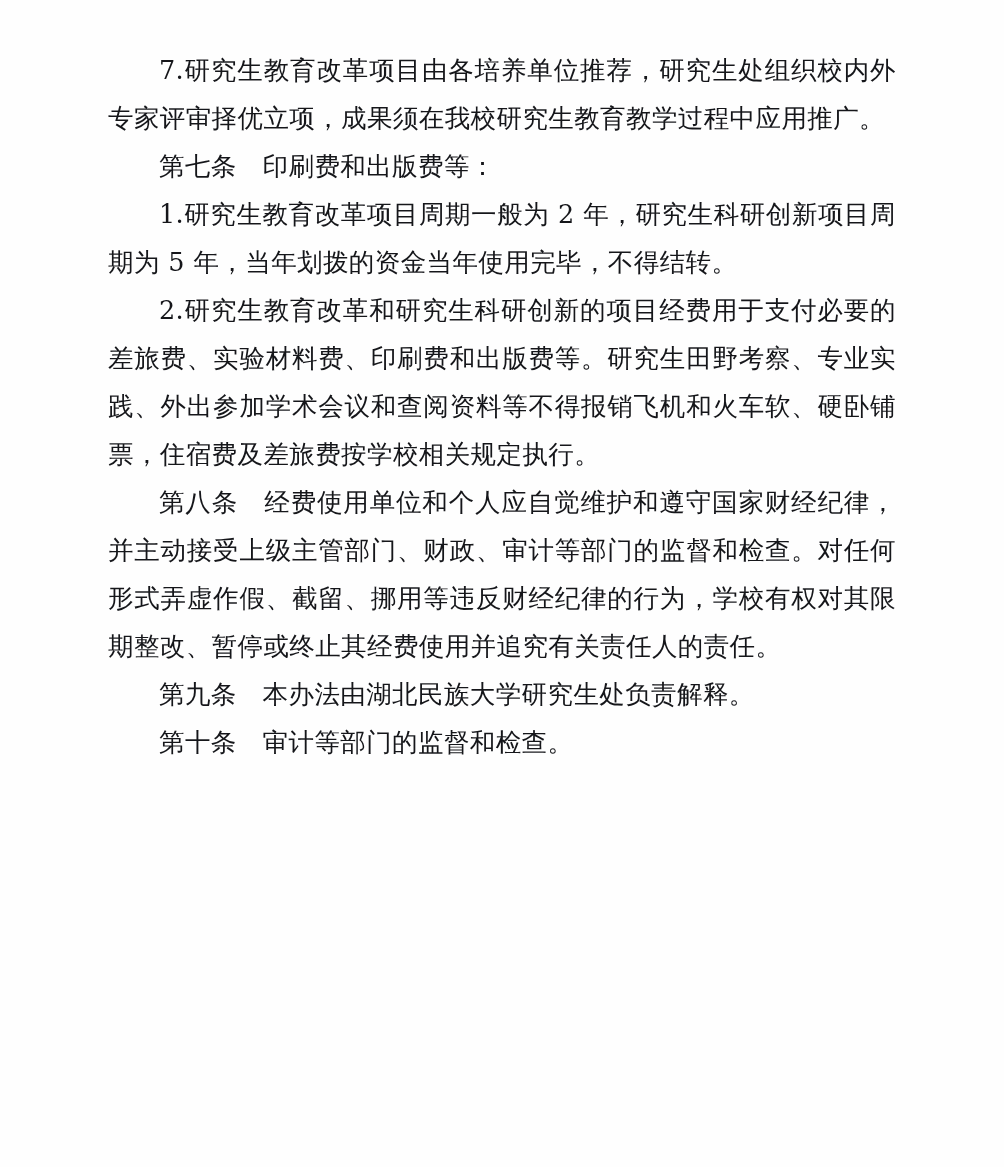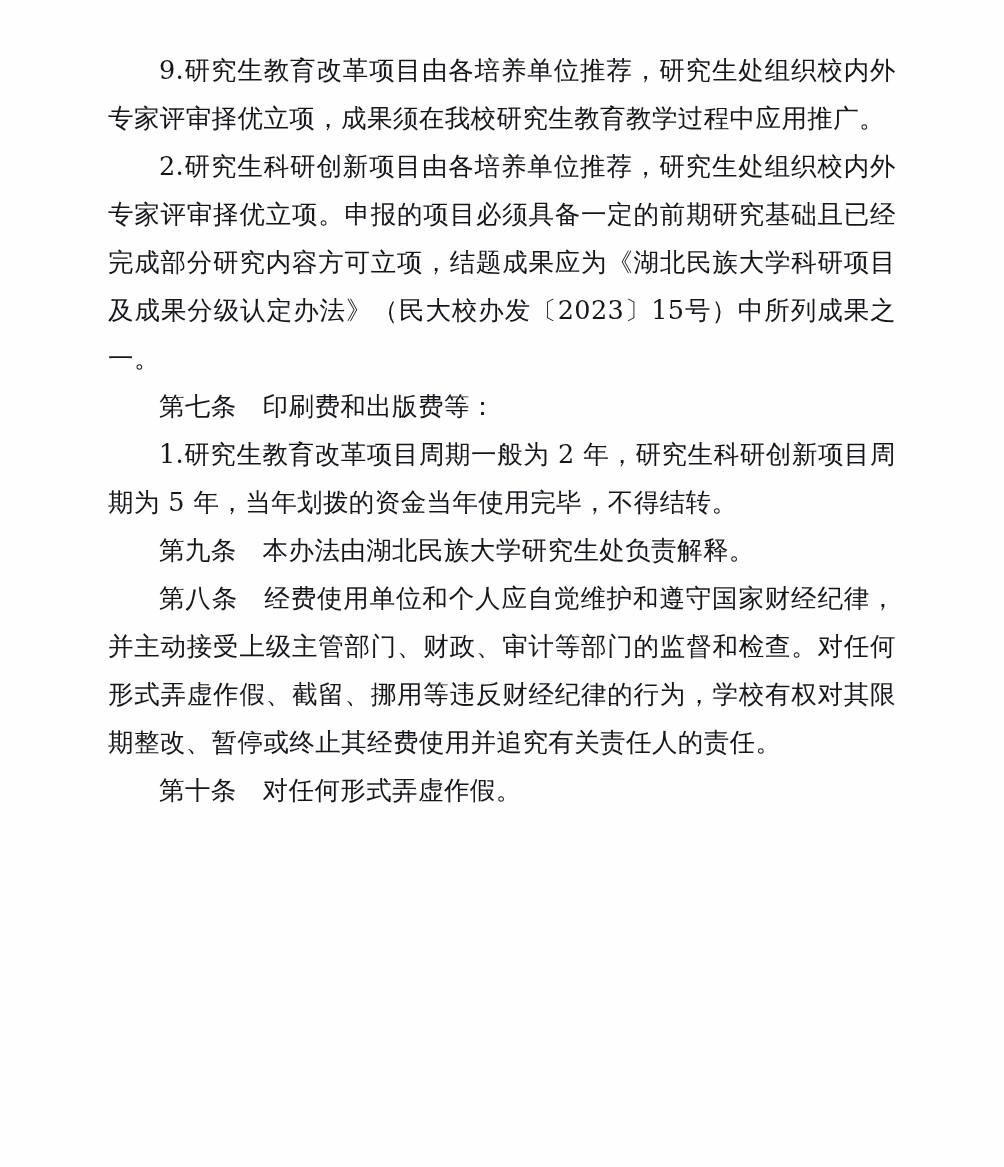--- a/index.html
+++ b/index.html
@@ -38,21 +38,21 @@
   }
   .last-line-left {
     text-align: left;
   }
 </style>
 </head>
 <body>
 
 <div class="page">
   <div class="doc-body">
-    <p class="para">9.研究生教育改革项目由各培养单位推荐，研究生处组织校内外专家评审择优立项，成果须在我校研究生教育教学过程中应用推广。</p>
-    <p class="para">2.研究生科研创新项目由各培养单位推荐，研究生处组织校内外专家评审择优立项。申报的项目必须具备一定的前期研究基础且已经完成部分研究内容方可立项，结题成果应为《湖北民族大学科研项目及成果分级认定办法》（民大校办发〔2023〕15号）中所列成果之一。</p>
+    <p class="para">7.研究生教育改革项目由各培养单位推荐，研究生处组织校内外专家评审择优立项，成果须在我校研究生教育教学过程中应用推广。</p>
     <p class="para last-line-left">第七条　印刷费和出版费等：</p>
     <p class="para">1.研究生教育改革项目周期一般为 2 年，研究生科研创新项目周期为 5 年，当年划拨的资金当年使用完毕，不得结转。</p>
+    <p class="para">2.研究生教育改革和研究生科研创新的项目经费用于支付必要的差旅费、实验材料费、印刷费和出版费等。研究生田野考察、专业实践、外出参加学术会议和查阅资料等不得报销飞机和火车软、硬卧铺票，住宿费及差旅费按学校相关规定执行。</p>
+    <p class="para">第八条　经费使用单位和个人应自觉维护和遵守国家财经纪律，并主动接受上级主管部门、财政、审计等部门的监督和检查。对任何形式弄虚作假、截留、挪用等违反财经纪律的行为，学校有权对其限期整改、暂停或终止其经费使用并追究有关责任人的责任。</p>
     <p class="para last-line-left">第九条　本办法由湖北民族大学研究生处负责解释。</p>
-    <p class="para">第八条　经费使用单位和个人应自觉维护和遵守国家财经纪律，并主动接受上级主管部门、财政、审计等部门的监督和检查。对任何形式弄虚作假、截留、挪用等违反财经纪律的行为，学校有权对其限期整改、暂停或终止其经费使用并追究有关责任人的责任。</p>
-    <p class="para last-line-left">第十条　对任何形式弄虚作假。</p>
+    <p class="para last-line-left">第十条　审计等部门的监督和检查。</p>
   </div>
 </div>
 
 </body></html>

